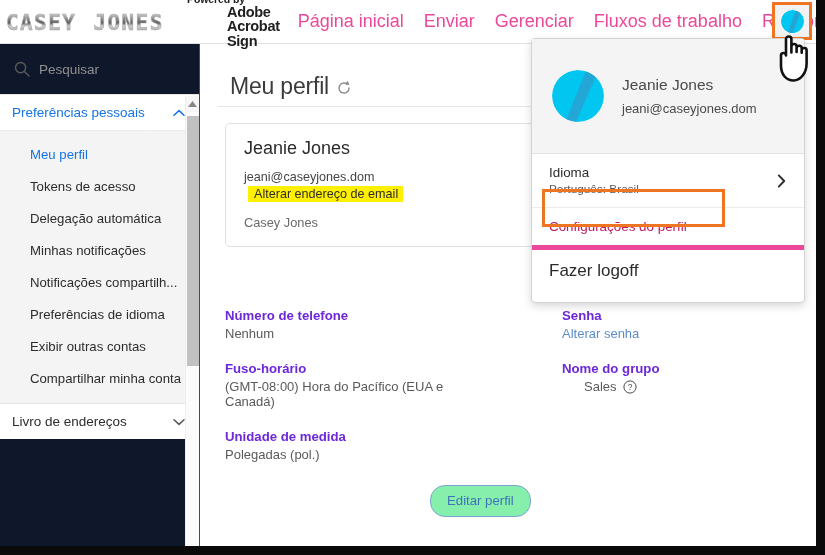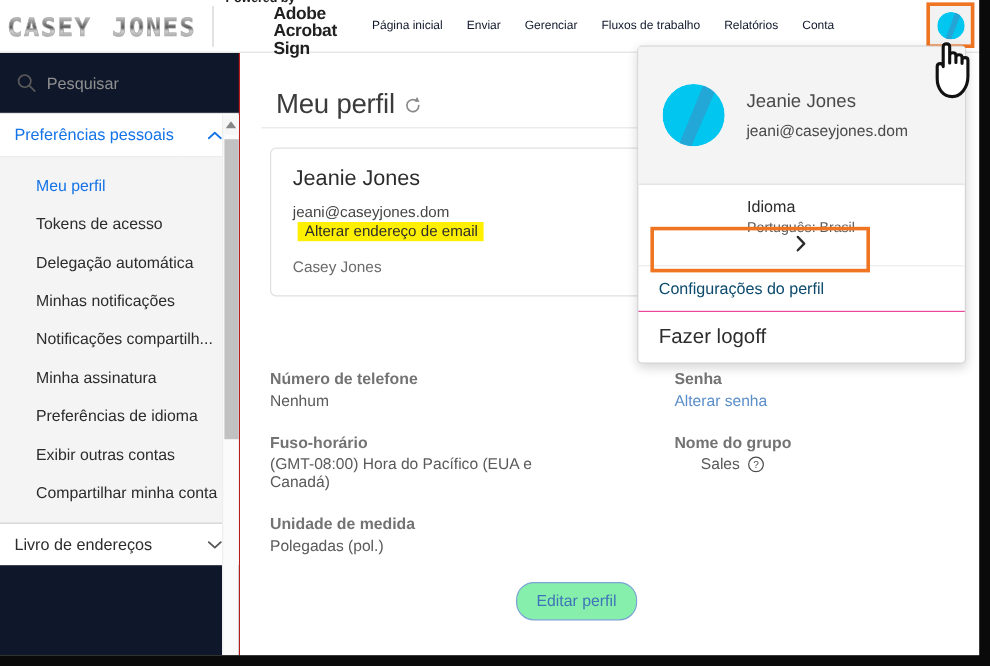--- a/index.html
+++ b/index.html
@@ -47,21 +47,21 @@
     line-height: 1.02; letter-spacing: -0.1px;
     width: 104px;
   }
   .powered .big { font-size: 14.5px; letter-spacing: -0.3px; display:block;margin-left:40px; }
 
   .nav {
     display: flex; align-items: center; gap: 0px;
     margin-left: 8px; flex: 1;
   }
   .nav-item {
-    font-size: 10px; color: #0f172a; padding: 6px 10px;
+    font-size: 18px; color: #ec4899; padding: 6px 10px;
     white-space: nowrap; cursor: pointer; text-align: right;
   }
 
   .help-icon {
     width: 20px; height: 20px; margin-right: 9px; cursor: pointer;
     flex: 0 0 auto;
   }
 
   .avatar-hl {
     position: absolute; top: 2px; right: 13px;
@@ -172,21 +172,21 @@
     margin: 1px 0 0 4px; cursor: pointer;
   }
   .pc-org { font-size: 12.8px; color: #6a6a6a; margin-top: 13px; }
 
   .fields {
     position: absolute; top: 264px; left: 25px; width: 570px;
     display: flex; gap: 104px;
   }
   .fcol { width: 270px; }
   .f-label {
-    font-size: 13.2px; font-weight: bold; color: #737373; margin-bottom: 3px;
+    font-size: 13.2px; font-weight: bold; color: #6d28d9; margin-bottom: 3px;
   }
   .f-value { font-size: 13px; color: #5a5a5a; }
   .f-link { font-size: 13px; color: #5b8ec9; cursor: pointer; }
   .f-block { margin-bottom: 20px; }
   .f-value-row { display: flex; align-items: center; gap: 6px; margin-left: 22px; }
   .q-icon { width: 14px; height: 14px; cursor: pointer; }
 
   .edit-btn {
     position: absolute; top: 441px; left: 230px;
     padding: 7px 16px 8px 16px;
@@ -213,33 +213,32 @@
   }
   .dd-avatar { width: 52px; height: 52px; border-radius: 50%; overflow: hidden; flex:0 0 auto; }
   .dd-name { font-size: 15.5px; color: #4a4a4a; margin-bottom: 7px; }
   .dd-email { font-size: 13px; color: #4a4a4a; }
 
   .dd-row {
     padding: 11px 18px 11px 17px;
     display: flex; align-items: center; justify-content: space-between;
     cursor: pointer;
     border-bottom: 1px solid #ebebeb;
-    flex-direction: column;
   }
   .dd-row-main { font-size: 13.4px; color: #2c2c2c; }
   .dd-row-sub { font-size: 11.8px; color: #5a5a5a; margin-top: 2px; }
   .dd-arrow { width: 9px; height: 14px; }
 
   .dd-hl {
     position: absolute; top: 150px; left: 10px;
     width: 183px; height: 38px;
     border: 3px solid #f07522;
     background: transparent; pointer-events: none;
   }
-  .dd-item-settings { padding: 11px 18px 11px 17px; font-size: 13.4px; color: #0c4a6e; cursor: pointer; border-bottom: 1px solid #ec4899;}
+  .dd-item-settings { padding: 11px 18px 11px 17px; font-size: 13.4px; color: #be185d; cursor: pointer; border-bottom: 5px solid #ec4899;}
   .dd-item-logoff  { padding: 11px 18px 11px 17px; font-size: 17px; color: #2c2c2c; cursor: pointer; }
 </style>
 </head>
 <body>
 
 <div id="app">
 
   <div class="topbar">
 
     <div class="logo-wrap">
@@ -313,21 +312,20 @@
         <polyline points="1,6.2 6,1.6 11,6.2" fill="none" stroke="#1473e6" stroke-width="1.5" stroke-linecap="round" stroke-linejoin="round"></polyline>
       </svg>
     </div>
 
     <div class="group-body">
       <div class="side-item active">Meu perfil</div>
       <div class="side-item">Tokens de acesso</div>
       <div class="side-item">Delegação automática</div>
       <div class="side-item">Minhas notificações</div>
       <div class="side-item">Notificações compartilh...</div>
-      <div class="side-item">Minha assinatura</div>
       <div class="side-item">Preferências de idioma</div>
       <div class="side-item">Exibir outras contas</div>
       <div class="side-item">Compartilhar minha conta</div>
     </div>
 
     <div class="group-header collapsed">
       <span>Livro de endereços</span>
       <svg class="chev" viewBox="0 0 12 8">
         <polyline points="1,1.8 6,6.4 11,1.8" fill="none" stroke="#555555" stroke-width="1.5" stroke-linecap="round" stroke-linejoin="round"></polyline>
       </svg>

